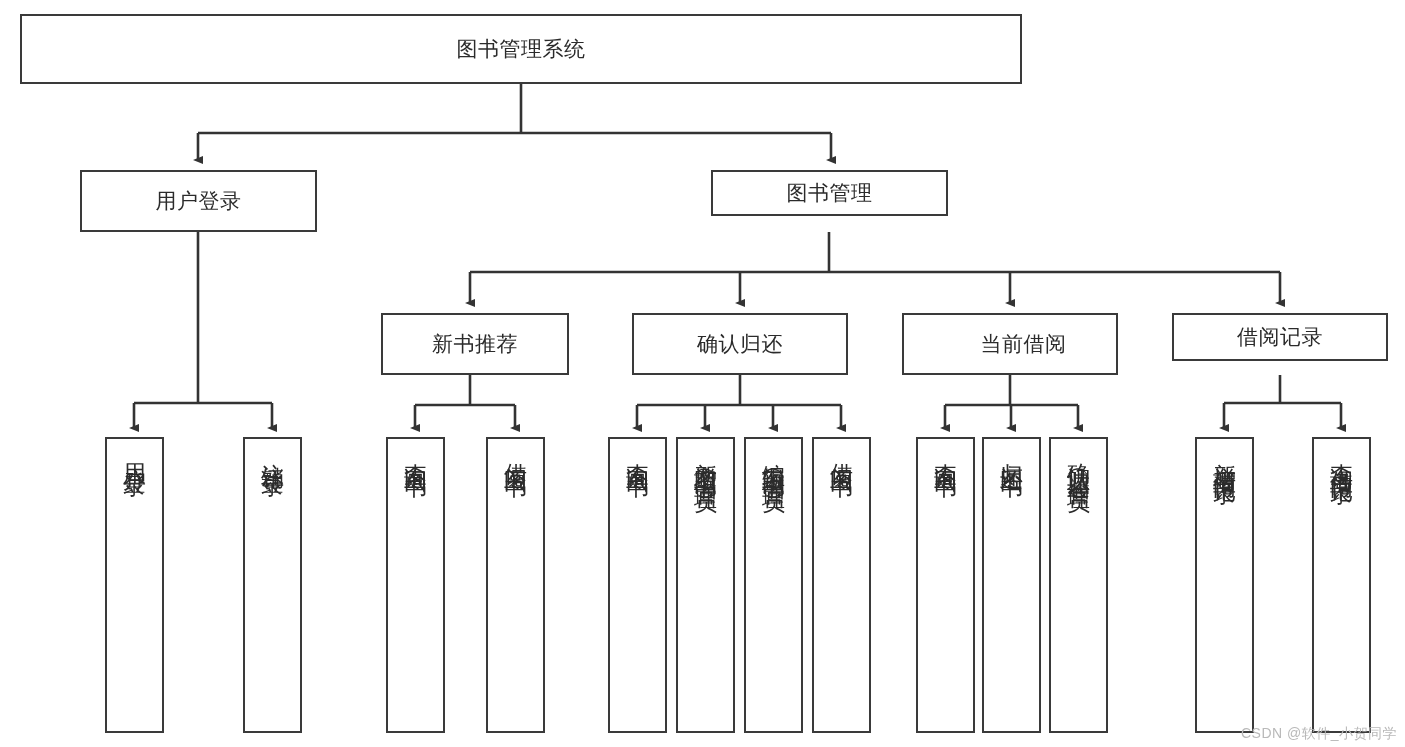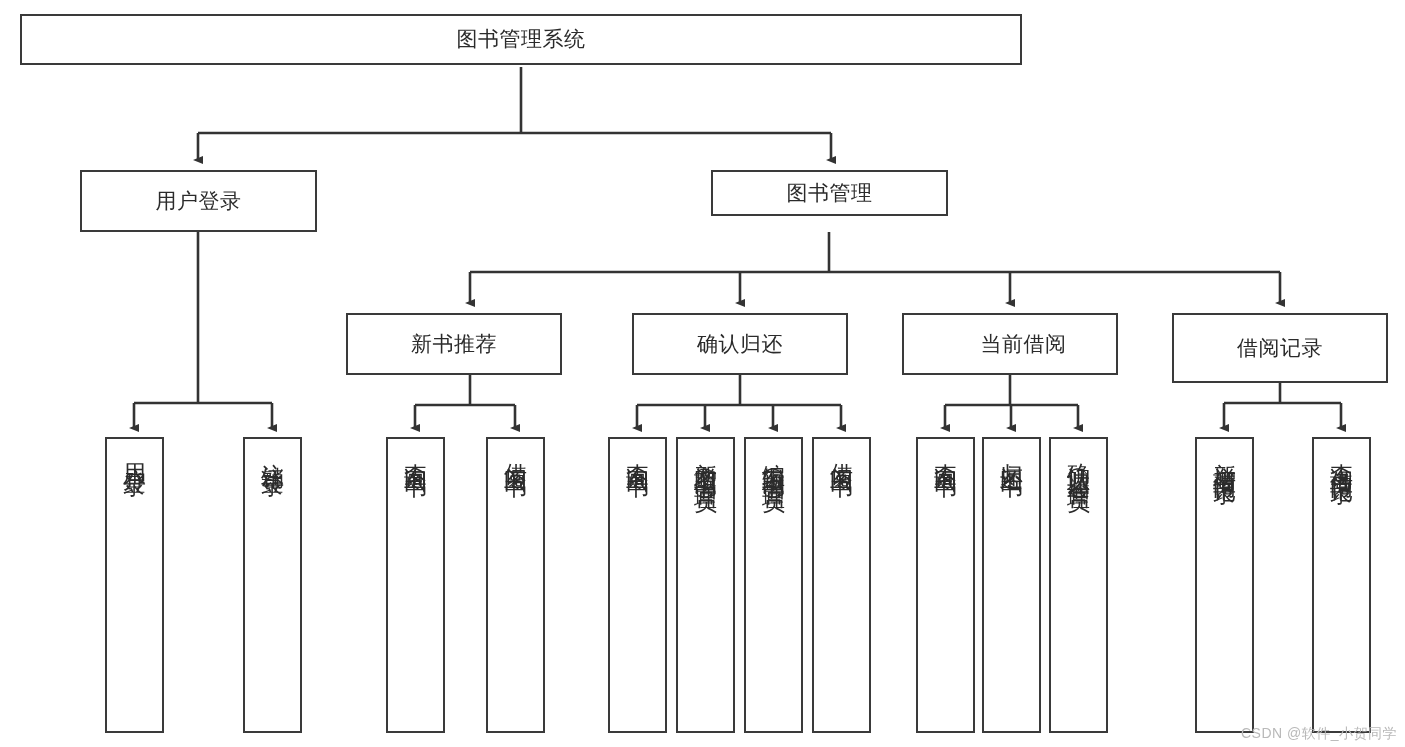--- a/index.html
+++ b/index.html
@@ -120,41 +120,41 @@
       <path d="M1011,405 L1011,428" marker-end="url(#arrow)"></path>
       <path d="M1078,405 L1078,428" marker-end="url(#arrow)"></path>
 
       <path d="M1280,375 L1280,403"></path>
       <path d="M1224,403 L1341,403"></path>
       <path d="M1224,403 L1224,428" marker-end="url(#arrow)"></path>
       <path d="M1341,403 L1341,428" marker-end="url(#arrow)"></path>
     </g>
   </svg>
 
-  <div class="node h" style="left:20px; top:14px; width:1002px; height:51px;">
+  <div class="node h" style="left:20px; top:14px; width:1002px; height:70px;">
     <span class="label">图书管理系统</span>
   </div>
 
   <div class="node h" style="left:80px; top:170px; width:237px; height:62px;">
     <span class="label">用户登录</span>
   </div>
   <div class="node h" style="left:711px; top:170px; width:237px; height:46px;">
     <span class="label">图书管理</span>
   </div>
 
-  <div class="node h" style="left:346px; top:313px; width:216px; height:62px;justify-content:center;">
+  <div class="node h" style="left:381px; top:313px; width:188px; height:62px;justify-content:center;">
     <span class="label">新书推荐</span>
   </div>
   <div class="node h" style="left:632px; top:313px; width:216px; height:62px;">
     <span class="label">确认归还</span>
   </div>
   <div class="node h" style="left:902px; top:313px; width:216px; height:62px;padding-left:27px;">
     <span class="label">当前借阅</span>
   </div>
-  <div class="node h" style="left:1172px; top:313px; width:216px; height:70px;">
+  <div class="node h" style="left:1172px; top:313px; width:216px; height:48px;">
     <span class="label">借阅记录</span>
   </div>
 
   <div class="node v" style="left:105px; top:437px; width:59px; height:296px;">
     <span class="label">用户登录</span>
   </div>
   <div class="node v" style="left:243px; top:437px; width:59px; height:296px;">
     <span class="label">注销登录</span>
   </div>
 

